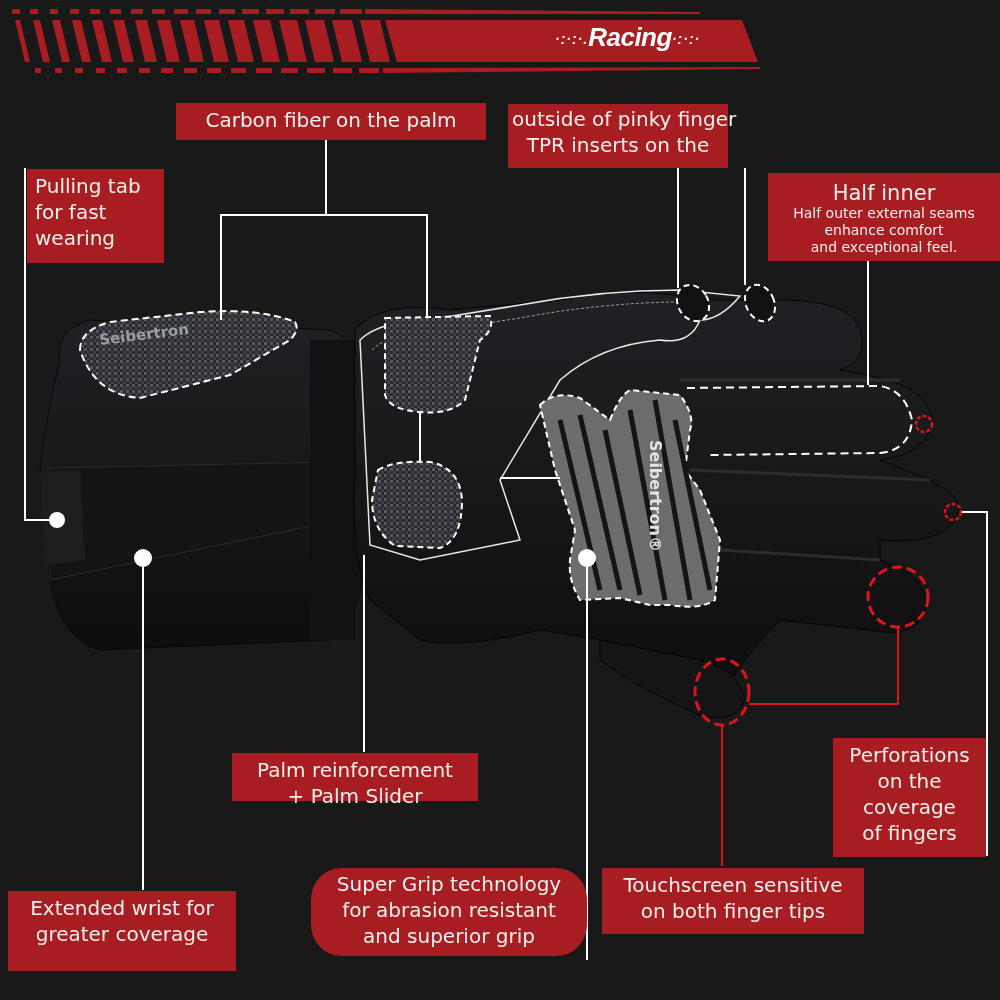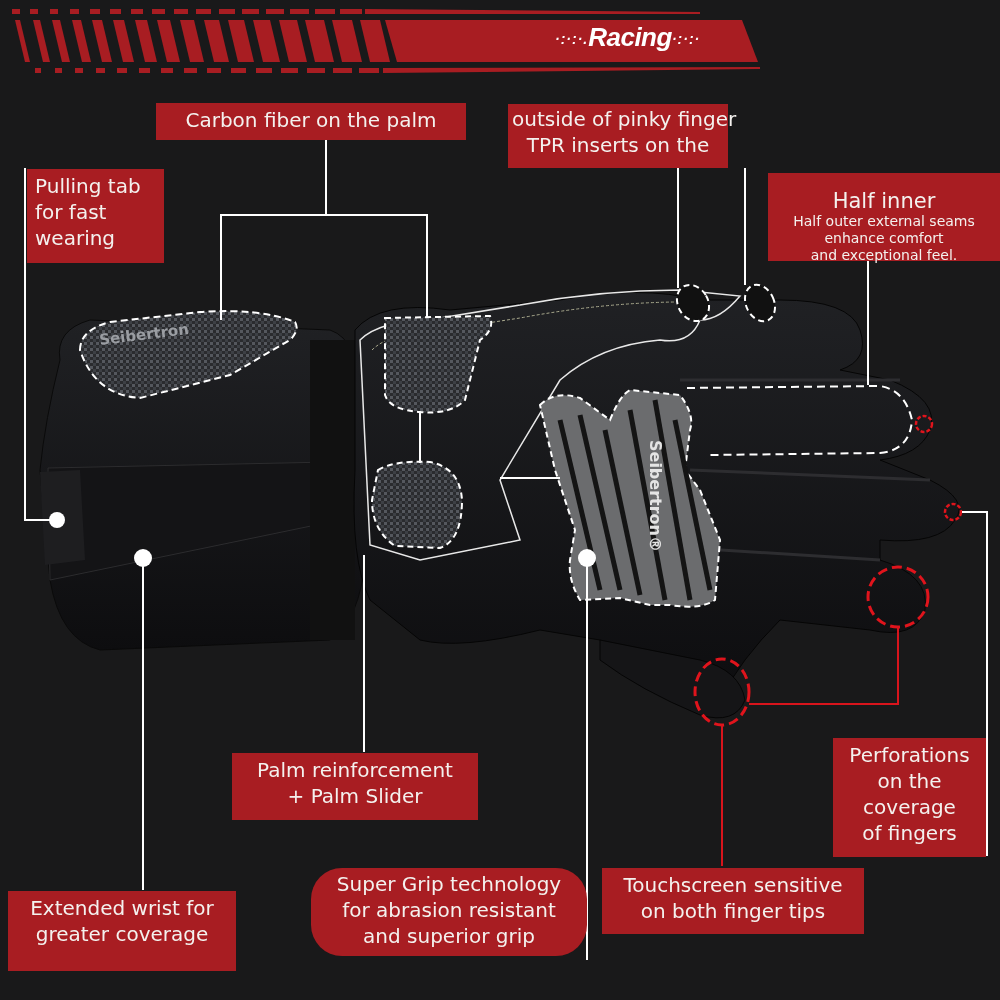--- a/index.html
+++ b/index.html
@@ -167,43 +167,43 @@
     <g stroke="#d8141c" stroke-width="2" fill="none">
       <polyline points="898,627 898,704 749,704"></polyline>
       <polyline points="722,725 722,866"></polyline>
     </g>
 
     <circle cx="57" cy="520" r="8" fill="#fff"></circle>
     <circle cx="143" cy="558" r="9" fill="#fff"></circle>
     <circle cx="587" cy="558" r="9" fill="#fff"></circle>
   </svg>
 
-  <div class="label" style="left:156px;top:103px;width:310px;height:37px;">
+  <div class="label" style="left:176px;top:103px;width:310px;height:37px;">
     <span>Carbon fiber on the palm</span>
   </div>
 
   <div class="label" style="left:508px;top:104px;width:220px;height:64px;padding:2px 4px;">
     <span style="display:block">outside of pinky finger</span>
     <span style="display:block">TPR inserts on the</span>
   </div>
 
   <div class="label left" style="left:27px;top:169px;width:137px;height:94px;padding:4px 8px;">
     <span style="display:block">Pulling tab</span>
     <span style="display:block">for fast</span>
     <span style="display:block">wearing</span>
   </div>
 
-  <div class="label" style="left:768px;top:173px;width:232px;height:88px;padding:16px 2px;">
+  <div class="label" style="left:768px;top:173px;width:232px;height:88px;padding:8px 2px;">
     <span class="head">Half inner</span>
     <span class="sub">Half outer external seams</span>
     <span class="sub">enhance comfort</span>
     <span class="sub">and exceptional feel.</span>
   </div>
 
-  <div class="label" style="left:232px;top:753px;width:246px;height:67px;padding:4px 6px;">
+  <div class="label" style="left:232px;top:753px;width:246px;height:48px;padding:4px 6px;">
     <span style="display:block">Palm reinforcement</span>
     <span style="display:block">+ Palm Slider</span>
   </div>
 
   <div class="label" style="left:833px;top:738px;width:153px;height:119px;padding:4px 4px;">
     <span style="display:block">Perforations</span>
     <span style="display:block">on the</span>
     <span style="display:block">coverage</span>
     <span style="display:block">of fingers</span>
   </div>

